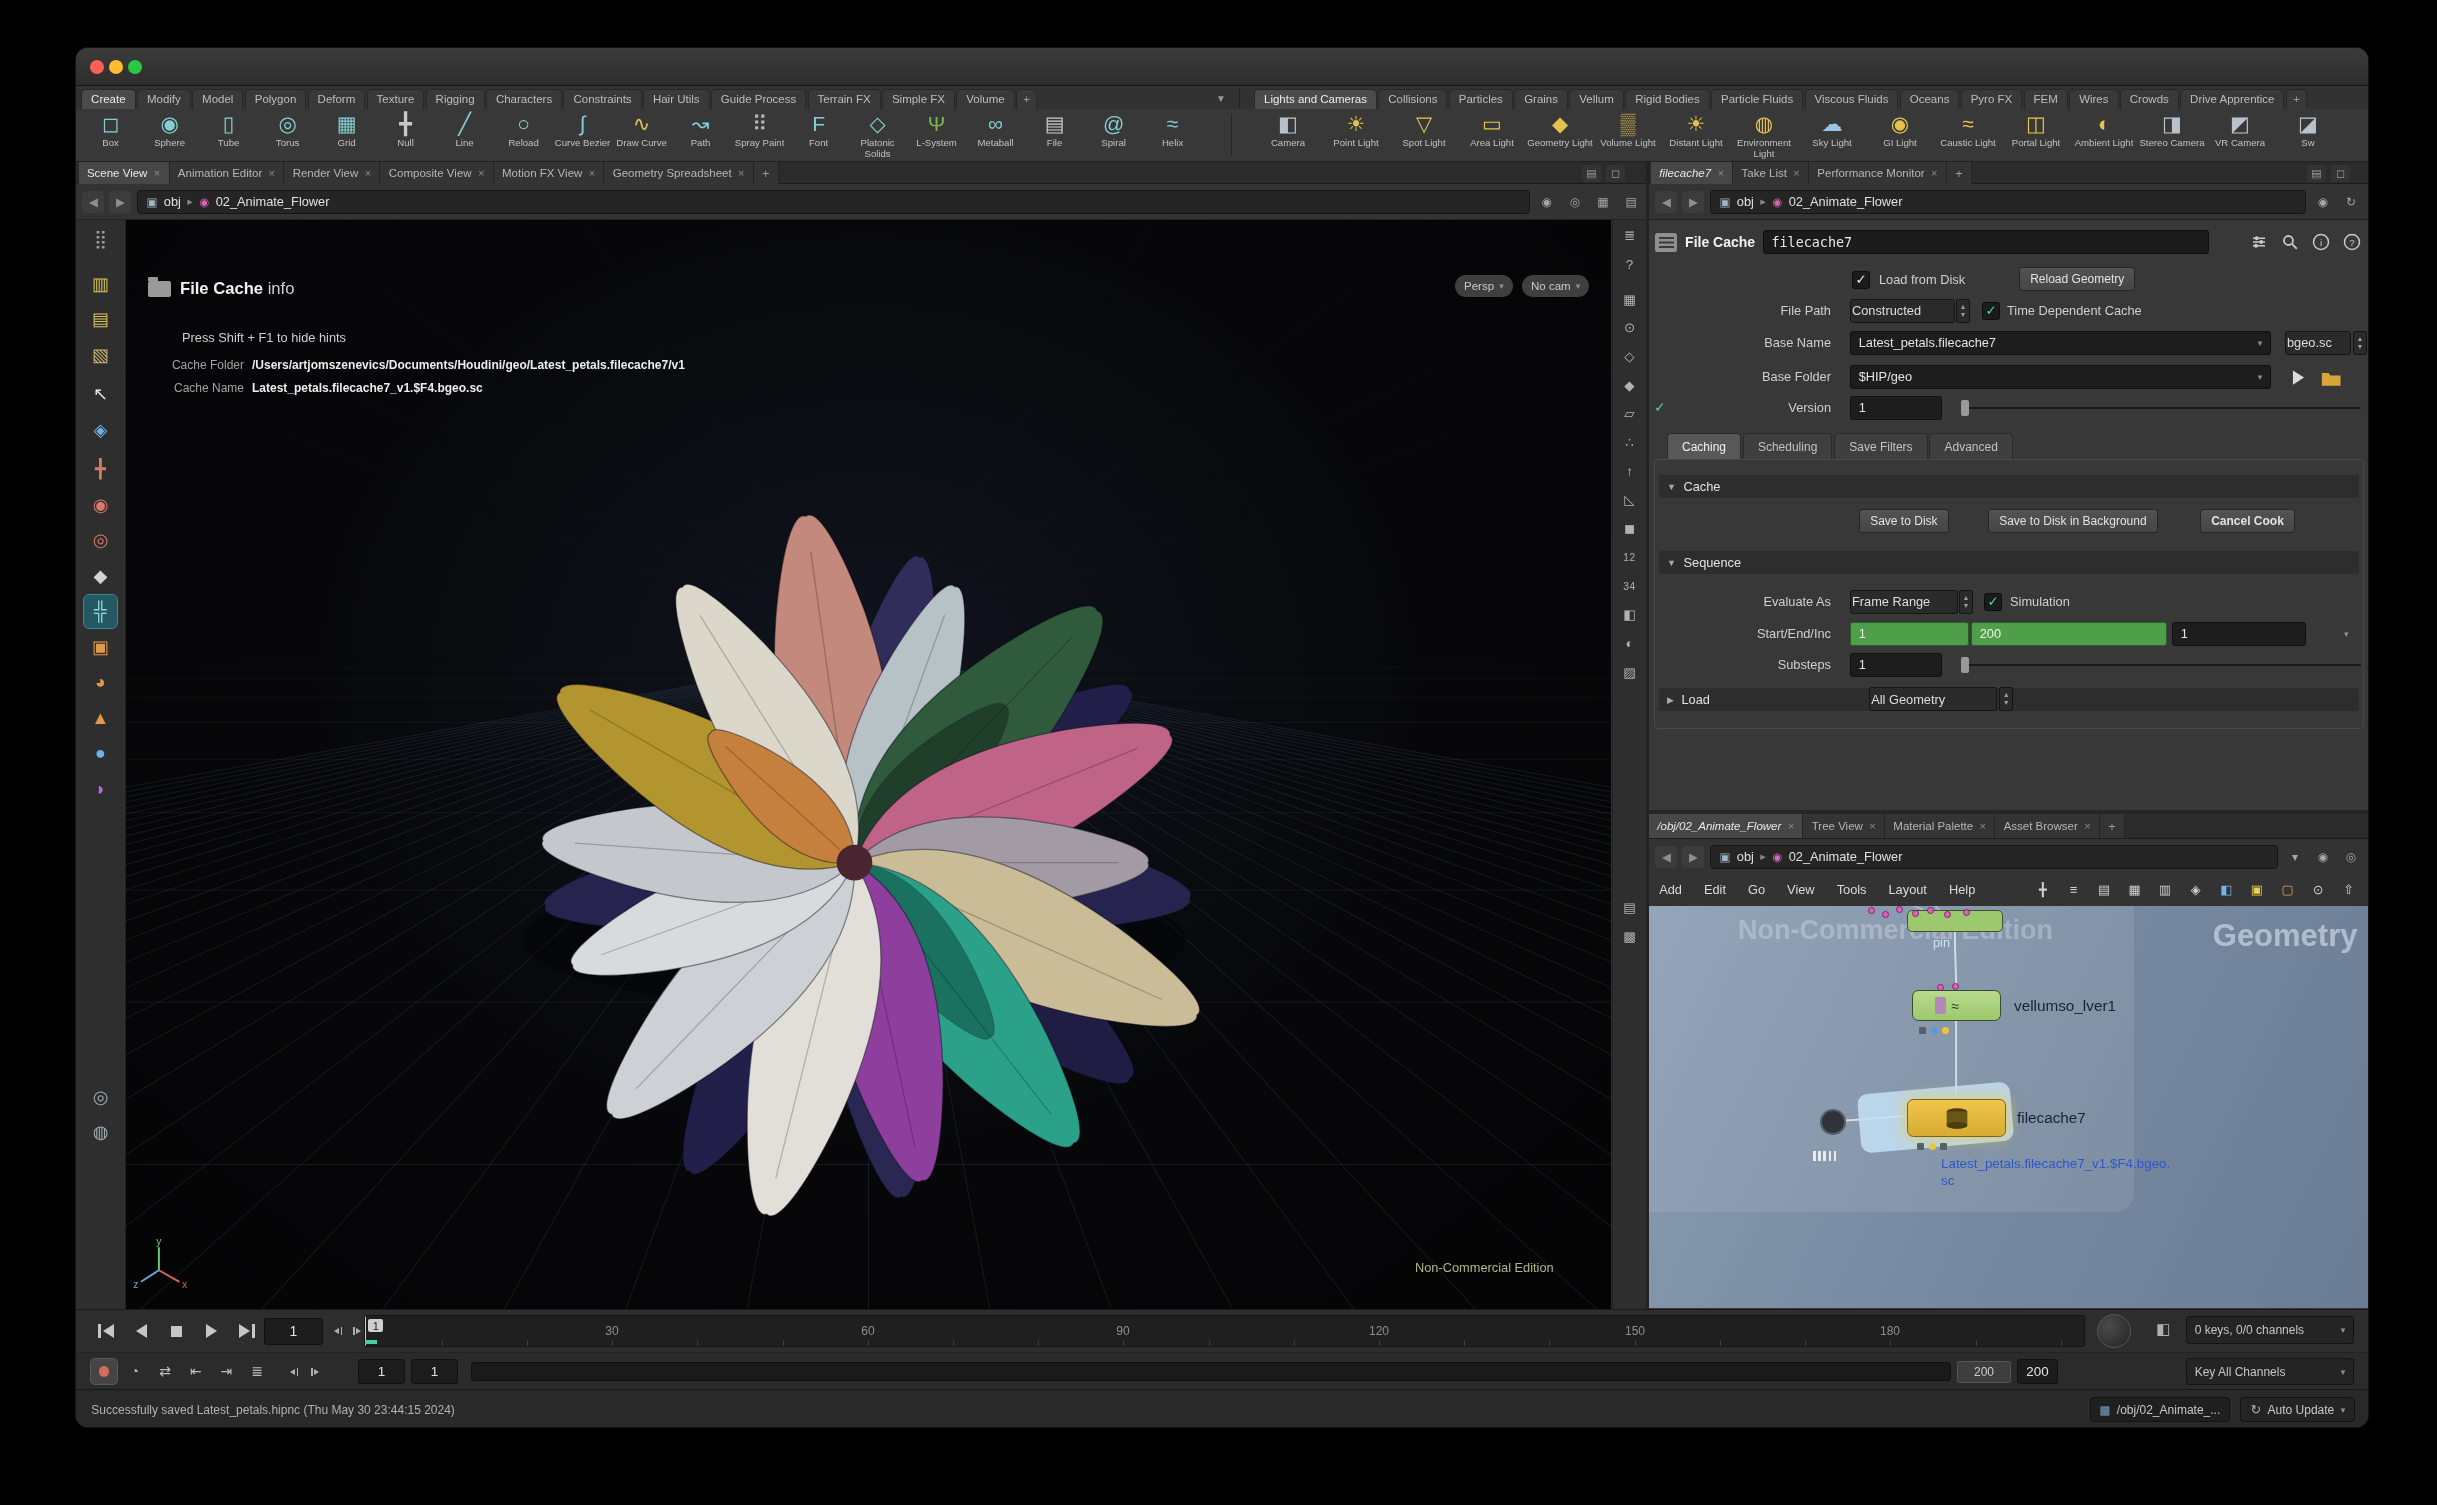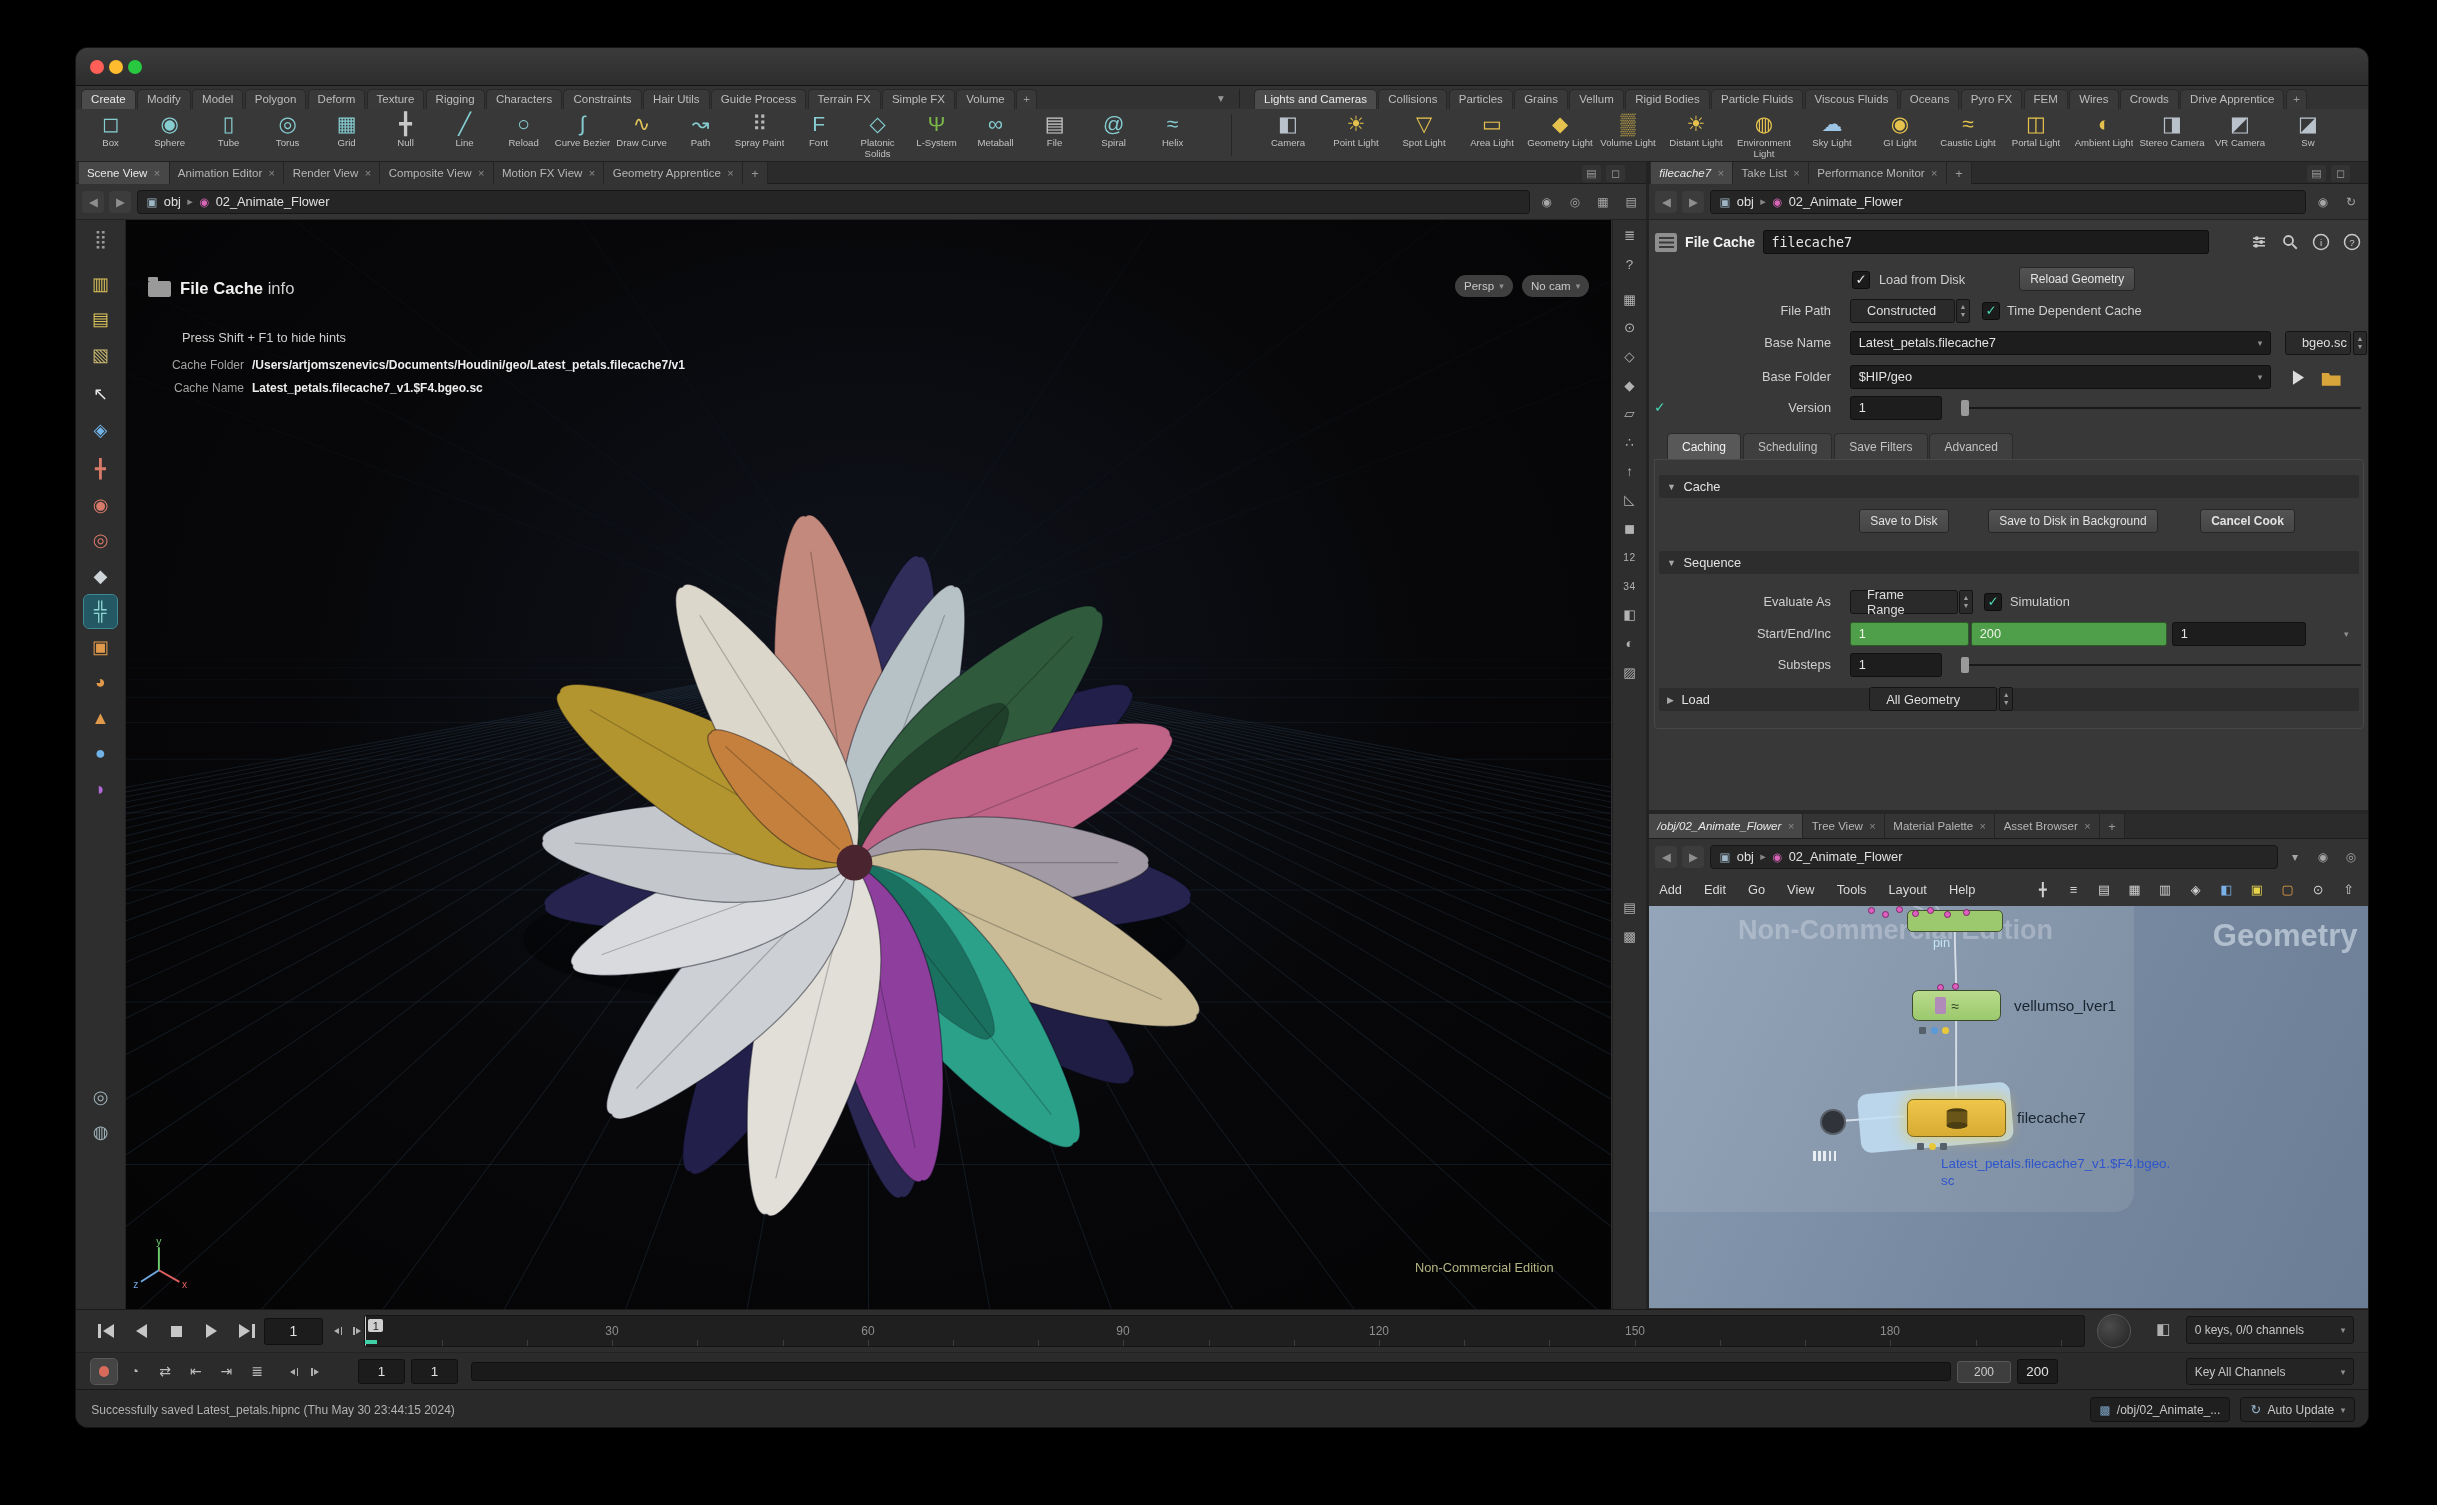--- a/index.html
+++ b/index.html
@@ -83,21 +83,21 @@
 .ph-ic::before{content:"";position:absolute;left:3.2px;top:4.5px;width:15.3px;height:1.9px;background:#3a3a3a;box-shadow:0 4.5px 0 #3a3a3a,0 9px 0 #3a3a3a}
 .ph-type{color:#f2f2f2;font-size:14px;font-weight:bold;white-space:nowrap}
 .ph-name{width:446px;height:24px;background:#1b1b1b;border:0.6px solid #0e0e0e;border-radius:2.6px;color:#e8e8e8;font-size:13.4px;display:flex;align-items:center;padding:0 7.7px;font-family:"DejaVu Sans Mono",monospace}
 .ph-icons{display:flex;gap:9px;margin-left:auto}
 .ph-sicon{width:22px;height:22px;display:flex;align-items:center;justify-content:center}
 .prow{position:absolute;left:0;width:720px;height:28px}
 .plabel{position:absolute;left:0;top:5.7px;width:182px;text-align:right;color:#cfcfcf;font-size:12.8px;white-space:nowrap}
 .pfield{position:absolute;top:1.9px;height:24px;background:#1d1d1d;border:0.6px solid #101010;border-radius:2.6px;color:#e4e4e4;font-size:12.8px;display:flex;align-items:center;padding:0 7.7px}
 .pfield.green{background:#4f9e49;border-color:#2c5c28;color:#eef5ea}
 .pfield .caret{margin-left:auto;color:#8f8f8f;font-size:9px;padding-left:6.4px}
-.pcombo{position:absolute;top:1.9px;height:24px;background:#2a2a2a;border:0.6px solid #141414;border-radius:2.6px;color:#dedede;font-size:12.8px;display:flex;align-items:center;padding:0 16px}
+.pcombo{position:absolute;top:1.9px;height:24px;background:#2a2a2a;border:0.6px solid #141414;border-radius:2.6px;color:#dedede;font-size:12.8px;display:flex;align-items:center;padding:0 1px}
 .stepper{position:absolute;top:1.9px;width:14px;height:24px;display:flex;flex-direction:column;align-items:center;justify-content:center;color:#9a9a9a;font-size:7px;line-height:8.3px;background:#2a2a2a;border:0.6px solid #141414;border-radius:1.9px}
 .pcheck{position:absolute;top:4.5px;width:18px;height:18px;background:#1b1b1b;border:0.6px solid #0c0c0c;border-radius:2.6px;display:flex;align-items:center;justify-content:center;font-size:13.4px;color:#e8e8e8}
 .pcheck.teal{color:#49d6b2}
 .pbtn{position:absolute;top:1.3px;height:24px;background:linear-gradient(#535353,#454545);border:0.6px solid #262626;border-radius:3.2px;color:#e2e2e2;font-size:12px;display:flex;align-items:center;justify-content:center;padding:0 10.2px;white-space:nowrap}
 .gutter-check{position:absolute;left:5.1px;top:5.1px;color:#49d6b2;font-size:14px}
 .ptabs{position:absolute;left:18px;top:249px;display:flex}
 .ptab-btn{height:27px;padding:0 14px;background:#3f3f3f;border:0.6px solid #2a2a2a;border-bottom:none;border-radius:4.5px 4.5px 0 0;color:#c2c2c2;font-size:12px;display:flex;align-items:center;margin-right:1.9px}
 .ptab-btn.active{background:#585858;color:#f0f0f0}
 .tabs-frame{position:absolute;left:5.1px;top:275px;width:710px;height:270px;border:0.6px solid #484848;border-radius:0 3.8px 3.8px 3.8px}
 .band{position:absolute;left:10.2px;width:700px;height:23px;background:#2d2d2d;border-radius:1.9px;display:flex;align-items:center;color:#e2e2e2;font-size:12.8px;gap:7.7px;padding:0 7.7px}
@@ -393,21 +393,21 @@
           </div>
           <div class="ptab">
             <span>Composite View</span>
             <div class="ptx">×</div>
           </div>
           <div class="ptab">
             <span>Motion FX View</span>
             <div class="ptx">×</div>
           </div>
           <div class="ptab">
-            <span>Geometry Apprentice</span>
+            <span>Geometry Spreadsheet</span>
             <div class="ptx">×</div>
           </div>
           <div class="ptab add">+</div>
         </div>
     <div class="pt-icons" style="left:1506px">
       <div class="pt-ic">▤</div>
       <div class="pt-ic">◻</div>
     </div>
     <div class="pt-sep"></div>
     <div id="pane-tabs-right" class="ptgroup">

